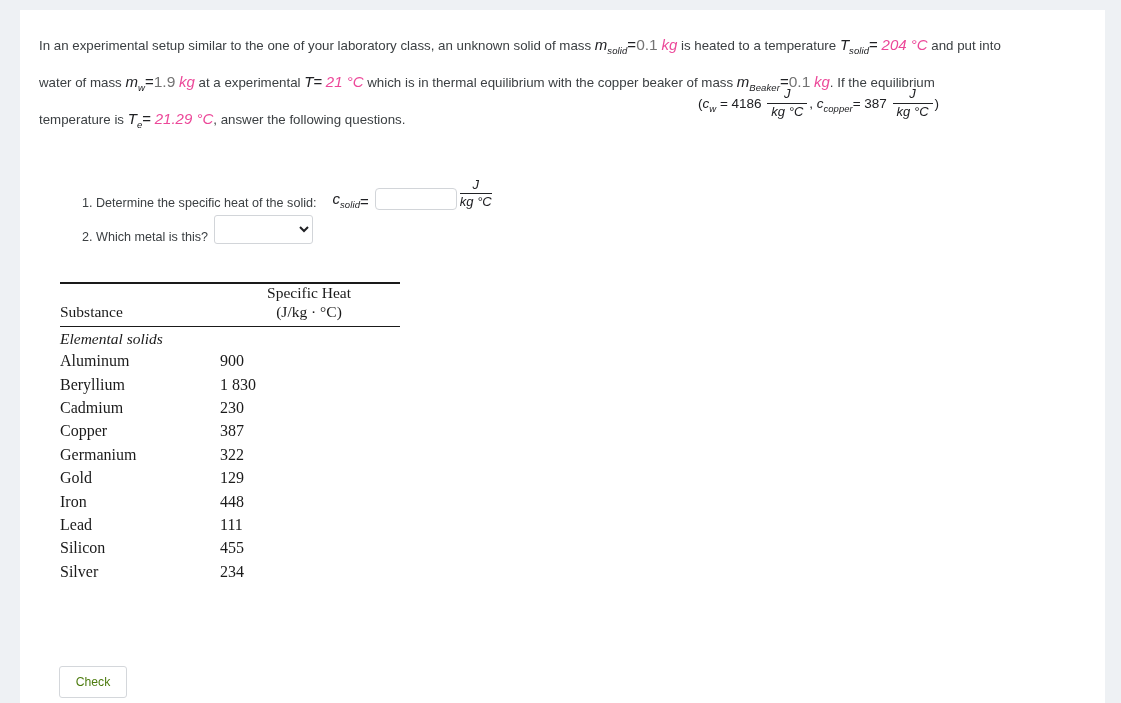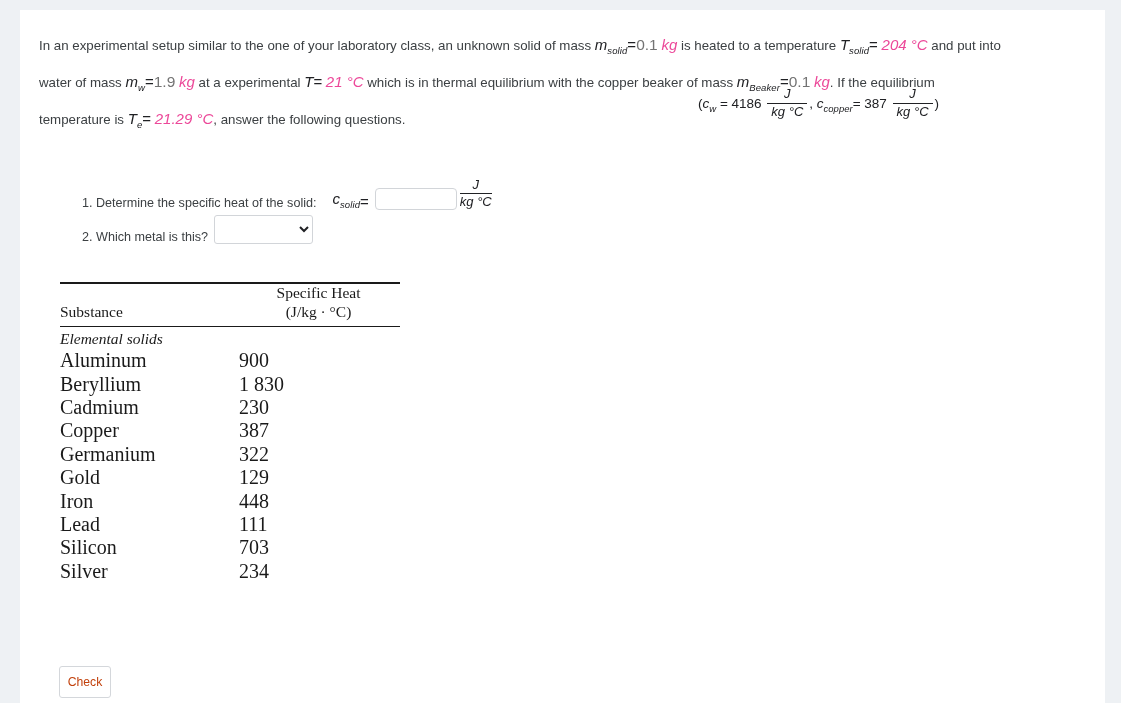--- a/index.html
+++ b/index.html
@@ -168,40 +168,40 @@
   }
   .hdr td.sub-col { text-align: left; }
   .hdr td.heat-col { text-align: center; padding-right: 2px; }
   .rule-mid td { border-top: 1.6px solid #1a1a1a; padding: 0; height: 0; }
   .grp td {
     font-style: italic;
     font-size: 15.5px;
     padding: 3px 0 1px 0;
   }
   .row td {
-    font-size: 20px;
+    font-size: 16px;
     line-height: 23.4px;
     padding: 0;
   }
   .row td.name { text-align: left; }
   .row td.val { text-align: left; padding-right: 2px; }
 
   
   .check-btn {
     position: absolute;
     left: 39px;
     top: 656px;
-    width: 52px;
+    width: 68px;
     height: 32px;
     background: #fff;
     border: 1px solid #d4d7db;
     border-radius: 3px;
     font-family: "Liberation Sans", sans-serif;
     font-size: 12.2px;
-    color: #c2410c;
+    color: #4d7c0f;
     cursor: pointer;
   }
 </style>
 </head>
 <body>
 
 <div class="page">
 
   <div class="problem">
     <div class="mathline">
@@ -315,21 +315,21 @@
           <tr class="row">
             <td class="name">Iron</td>
             <td class="val">448</td>
           </tr>
           <tr class="row">
             <td class="name">Lead</td>
             <td class="val">111</td>
           </tr>
           <tr class="row">
             <td class="name">Silicon</td>
-            <td class="val">703</td>
+            <td class="val">455</td>
           </tr>
           <tr class="row">
             <td class="name">Silver</td>
             <td class="val">234</td>
           </tr>
         </tbody>
     </table>
   </div>
 
   <button class="check-btn">Check</button>

